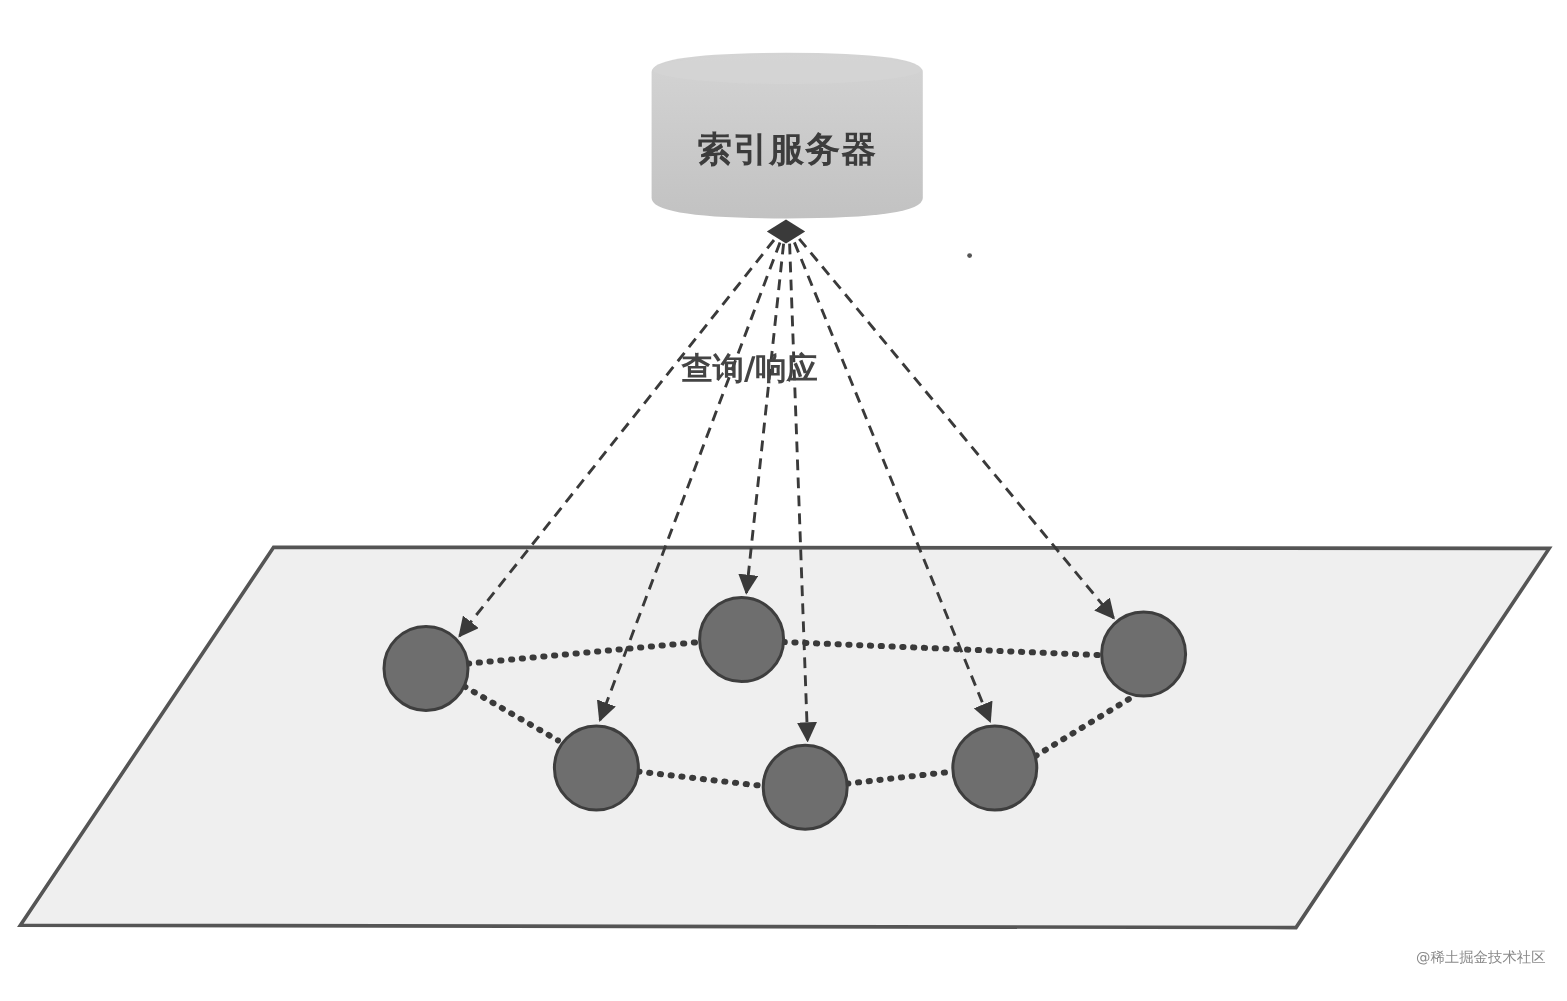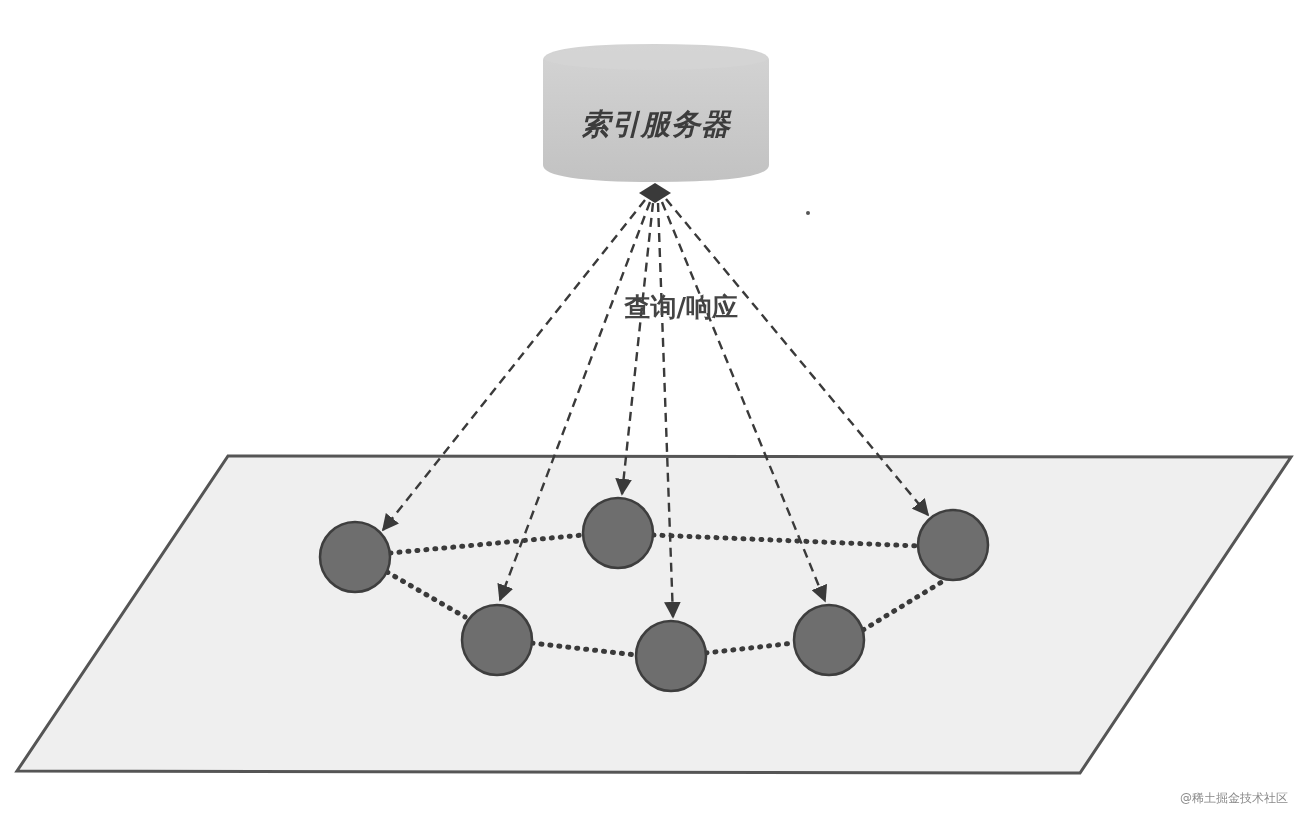--- a/index.html
+++ b/index.html
@@ -1,23 +1,23 @@
 <!DOCTYPE html>
 <html><head>
 <meta charset="utf-8">
 <style>
   html, body { margin: 0; padding: 0; background: #ffffff; }
   body { width: 1306px; height: 834px; position: relative; overflow: hidden; font-family: "DejaVu Sans", sans-serif; }
   #stage { position: absolute; left: 0; top: 0; width: 1306px; height: 834px; }
   .server-label {
     position: absolute; left: 543px; top: 105px; width: 226px; text-align: center;
-    font-family: "DejaVu Sans", sans-serif; font-weight: bold; font-size: 29px; color: #3c3c3c; letter-spacing: 1px; font-style: italic;
+    font-family: "DejaVu Sans", sans-serif; font-weight: bold; font-size: 29px; color: #3c3c3c; letter-spacing: 1px;
   }
   .edge-label {
-    position: absolute; left: 568px; top: 290px; width: 170px; text-align: right;
+    position: absolute; left: 568px; top: 290px; width: 170px; text-align: left;
     font-family: "DejaVu Serif", serif; font-weight: bold; font-size: 26px; color: #444444;
     background: transparent;
   }
   .watermark {
     position: absolute; right: 18px; top: 790px;
     font-family: "DejaVu Sans", sans-serif; font-size: 12px; color: #8a8a8a;
   }
 </style>
 </head>
 <body>

